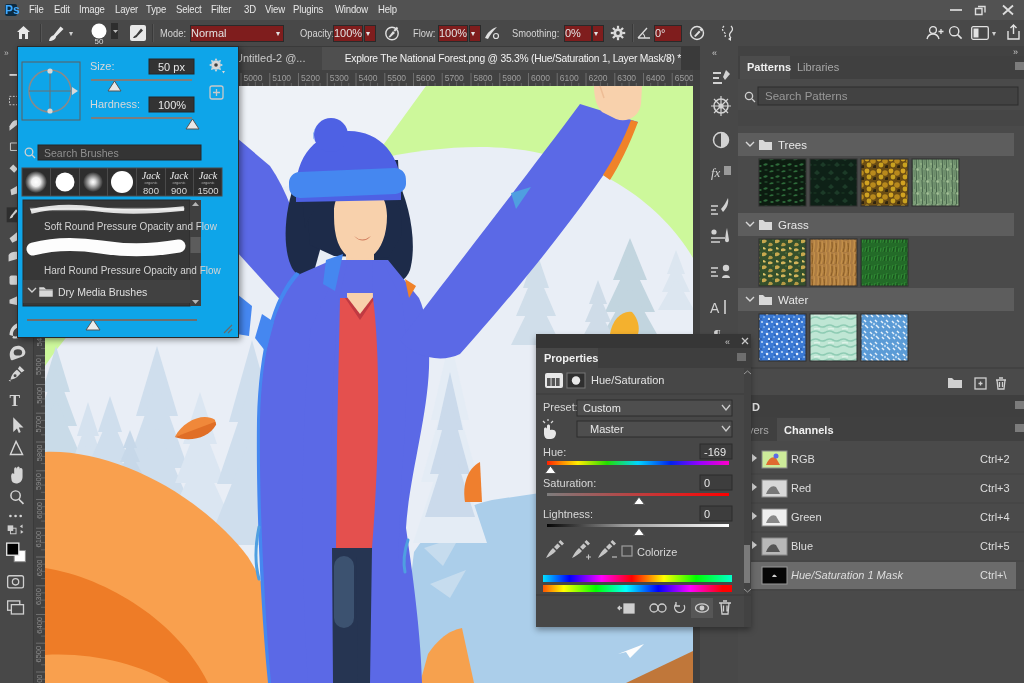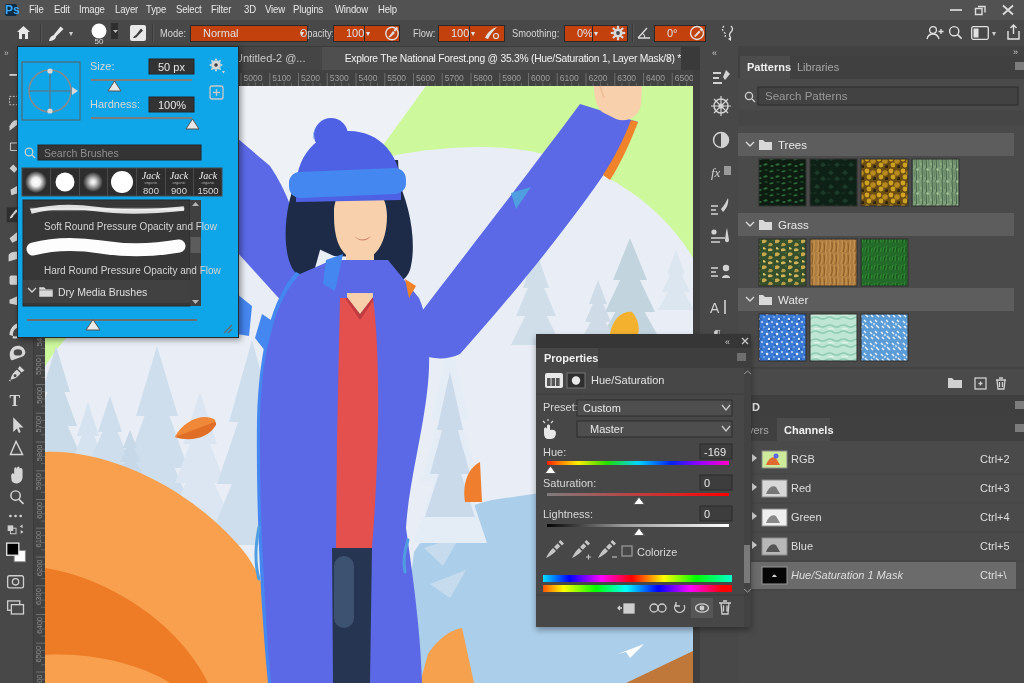--- a/index.html
+++ b/index.html
@@ -11,22 +11,22 @@
     color:#e8e8e8;font-size:11.5px;}
   #menubar .mi{position:absolute;top:3px;font-size:11.5px;letter-spacing:-0.2px;
     transform:scaleX(0.83);transform-origin:0 0;display:inline-block;}
   #pslogo{left:5px;top:4px;width:12px;height:12px;background:#0c2a40;
     border-radius:2px;color:#3fa9ff;font-size:12px;font-weight:bold;
     text-align:center;line-height:12px;}
   #winbtns{left:944px;top:0;height:20px;color:#ddd;}
   
   #optbar{left:0;top:20px;width:1024px;height:26px;background:#484848;
     border-bottom:1px solid #2c2c2c;color:#dcdcdc;font-size:11px;}
-  .obox{position:absolute;background:#c2410c;border:1px solid #2a2a2a;
-    color:#e2e2e2;font-size:11px;padding:0 12px;height:15px;line-height:15px;}
+  .obox{position:absolute;background:#7f1d1d;border:1px solid #2a2a2a;
+    color:#e2e2e2;font-size:11px;padding:0 0;height:15px;line-height:15px;}
   .chev{position:absolute;color:#cfcfcf;font-size:8px;}
   .osep{position:absolute;top:4px;width:1px;height:18px;background:#3a3a3a;
      border-right:1px solid #555;}
   .olbl{position:absolute;top:7px;color:#d6d6d6;font-size:11px;
     transform:scaleX(0.85);transform-origin:0 0;display:inline-block;}
   
   #tabbar{left:33px;top:46px;width:667px;height:24px;background:#3a3a3a;}
   .tab{position:absolute;top:1px;height:23px;font-size:11px;line-height:23px;}
   #tab1{left:0px;width:289px;background:#454545;color:#c9c9c9;padding-left:202px;}
   #tab2{left:289px;width:348px;background:#4f4f4f;color:#f3f3f3;padding-left:11px;font-size:10.3px;letter-spacing:-0.25px;text-align:right;}

